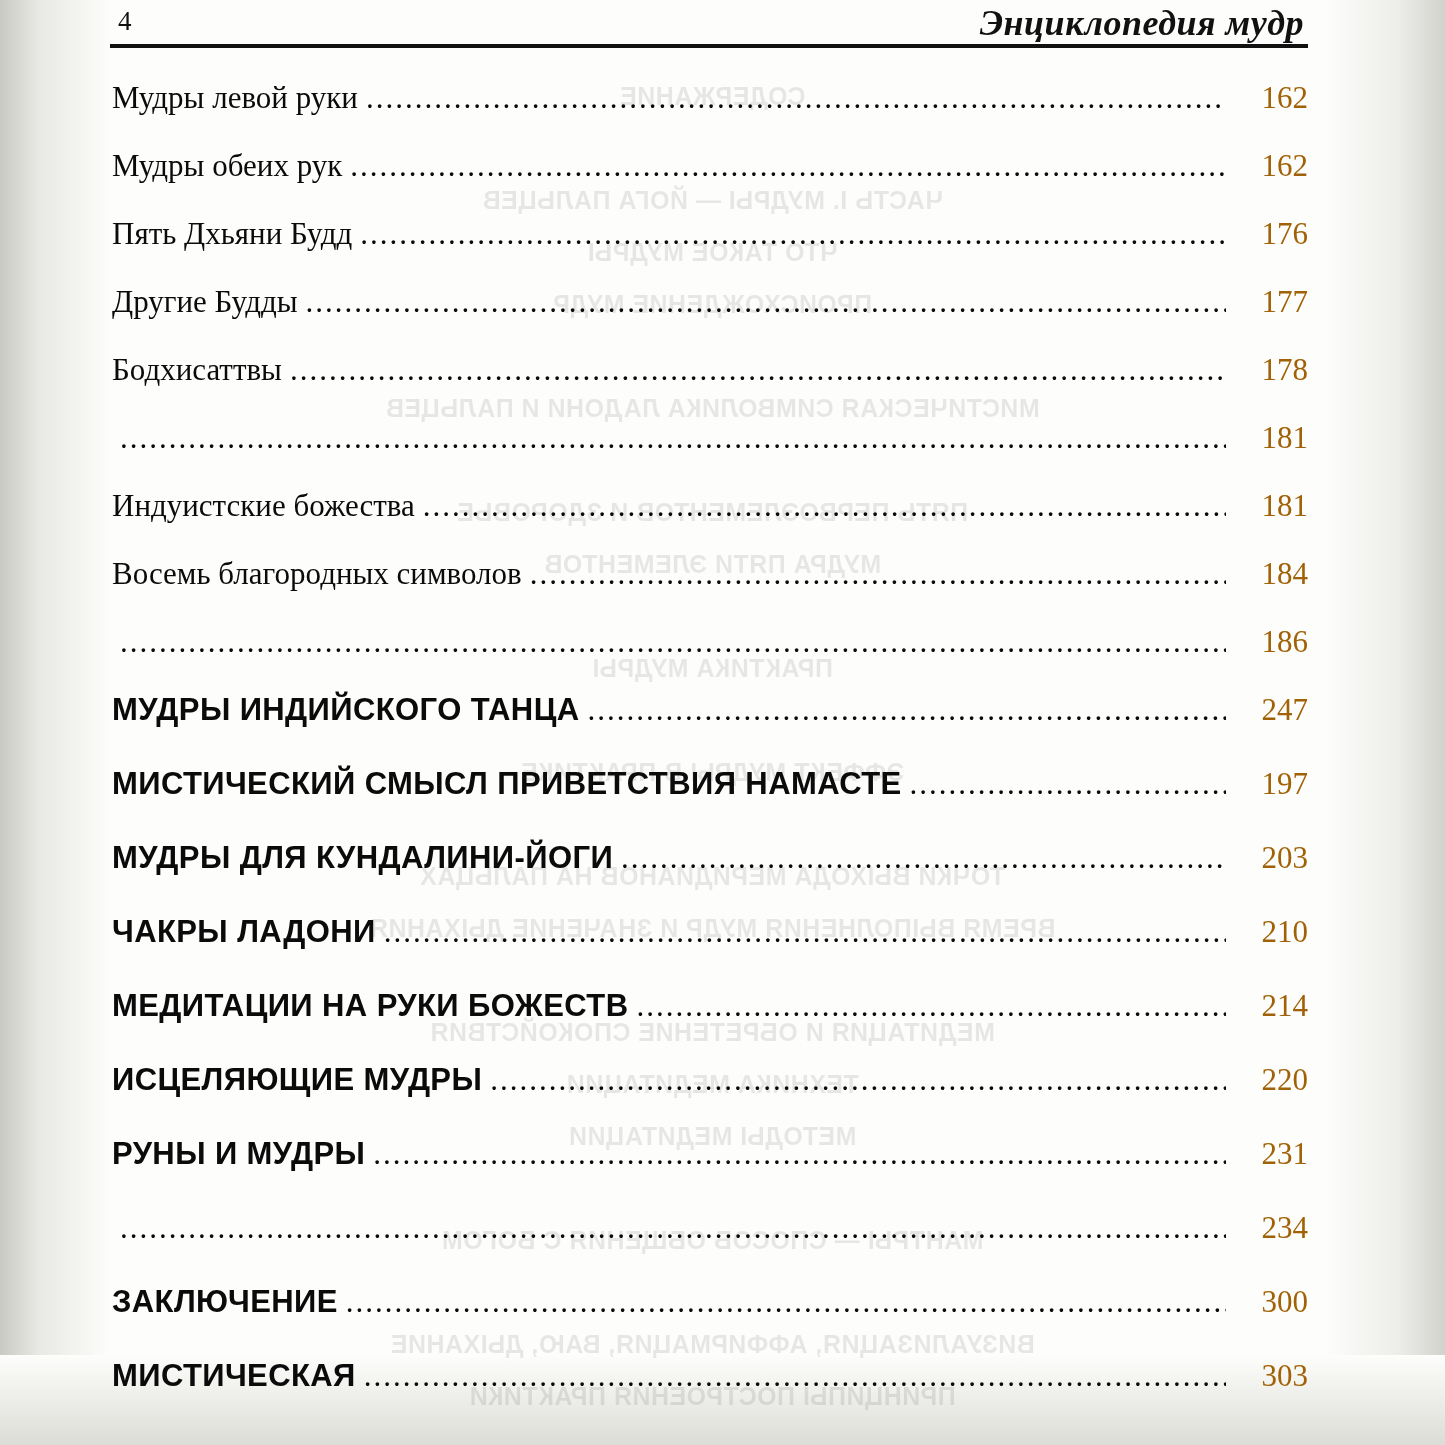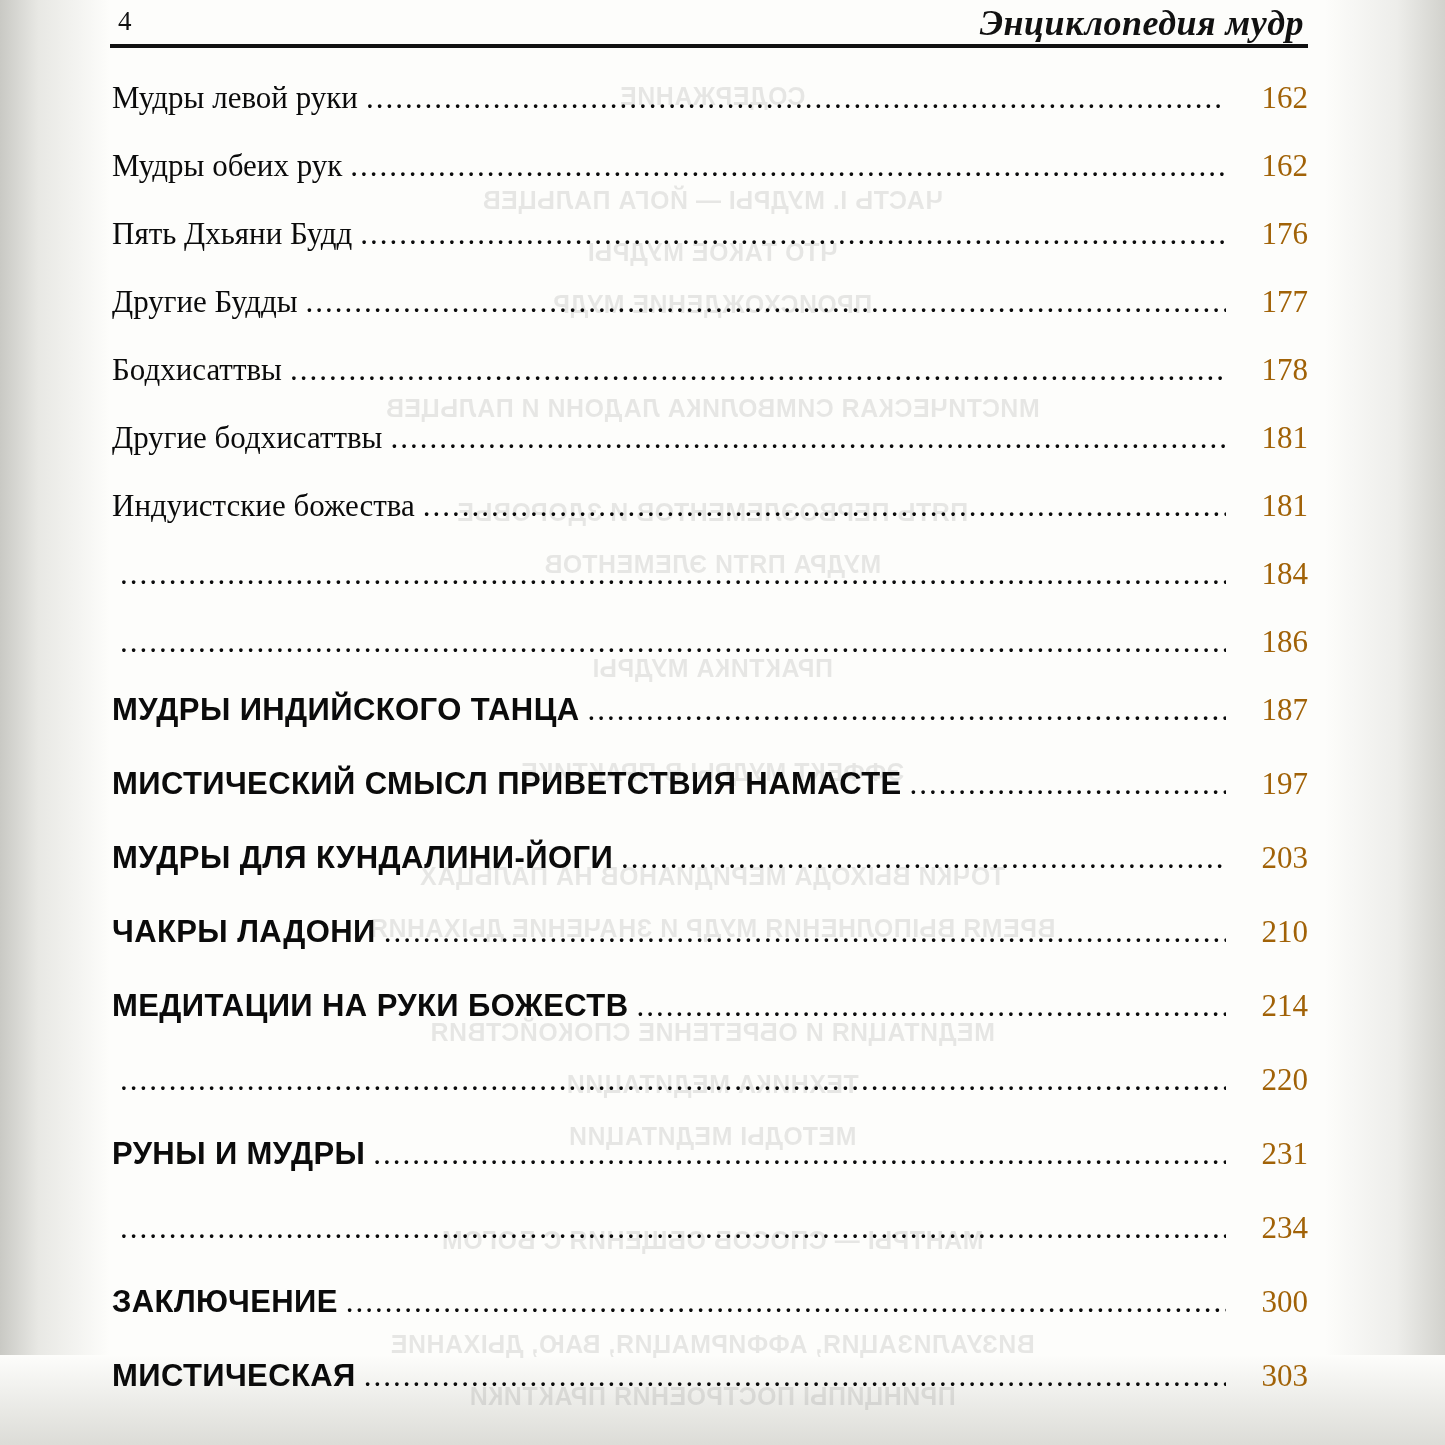--- a/index.html
+++ b/index.html
@@ -220,41 +220,41 @@
         <span class="toc-title">Другие Будды</span>
         <span class="leader">........................................................................................................................................................................................................</span>
         <span class="toc-page">177</span>
       </div>
       <div class="toc-row lvl-sub">
         <span class="toc-title">Бодхисаттвы</span>
         <span class="leader">........................................................................................................................................................................................................</span>
         <span class="toc-page">178</span>
       </div>
       <div class="toc-row lvl-sub">
-        <span class="toc-title">Другие бодхисаттвы</span>
         <span class="leader">........................................................................................................................................................................................................</span>
         <span class="toc-page">181</span>
       </div>
       <div class="toc-row lvl-sub">
         <span class="toc-title">Индуистские божества</span>
         <span class="leader">........................................................................................................................................................................................................</span>
         <span class="toc-page">181</span>
       </div>
       <div class="toc-row lvl-sub">
+        <span class="toc-title">Восемь благородных символов</span>
         <span class="leader">........................................................................................................................................................................................................</span>
         <span class="toc-page">184</span>
       </div>
       <div class="toc-row lvl-sub">
         <span class="leader">........................................................................................................................................................................................................</span>
         <span class="toc-page">186</span>
       </div>
       <div class="toc-row lvl-chapter">
         <span class="toc-title">МУДРЫ ИНДИЙСКОГО ТАНЦА</span>
         <span class="leader">........................................................................................................................................................................................................</span>
-        <span class="toc-page">187</span>
+        <span class="toc-page">247</span>
       </div>
       <div class="toc-row lvl-chapter">
         <span class="toc-title">МИСТИЧЕСКИЙ СМЫСЛ ПРИВЕТСТВИЯ НАМАСТЕ</span>
         <span class="leader">........................................................................................................................................................................................................</span>
         <span class="toc-page">197</span>
       </div>
       <div class="toc-row lvl-chapter">
         <span class="toc-title">МУДРЫ ДЛЯ КУНДАЛИНИ-ЙОГИ</span>
         <span class="leader">........................................................................................................................................................................................................</span>
         <span class="toc-page">203</span>
@@ -263,20 +263,21 @@
         <span class="toc-title">ЧАКРЫ ЛАДОНИ</span>
         <span class="leader">........................................................................................................................................................................................................</span>
         <span class="toc-page">210</span>
       </div>
       <div class="toc-row lvl-chapter">
         <span class="toc-title">МЕДИТАЦИИ НА РУКИ БОЖЕСТВ</span>
         <span class="leader">........................................................................................................................................................................................................</span>
         <span class="toc-page">214</span>
       </div>
       <div class="toc-row lvl-chapter">
+        <span class="toc-title">ИСЦЕЛЯЮЩИЕ МУДРЫ</span>
         <span class="leader">........................................................................................................................................................................................................</span>
         <span class="toc-page">220</span>
       </div>
       <div class="toc-row lvl-chapter">
         <span class="toc-title">РУНЫ И МУДРЫ</span>
         <span class="leader">........................................................................................................................................................................................................</span>
         <span class="toc-page">231</span>
       </div>
       <div class="toc-row lvl-chapter">
         <span class="leader">........................................................................................................................................................................................................</span>

